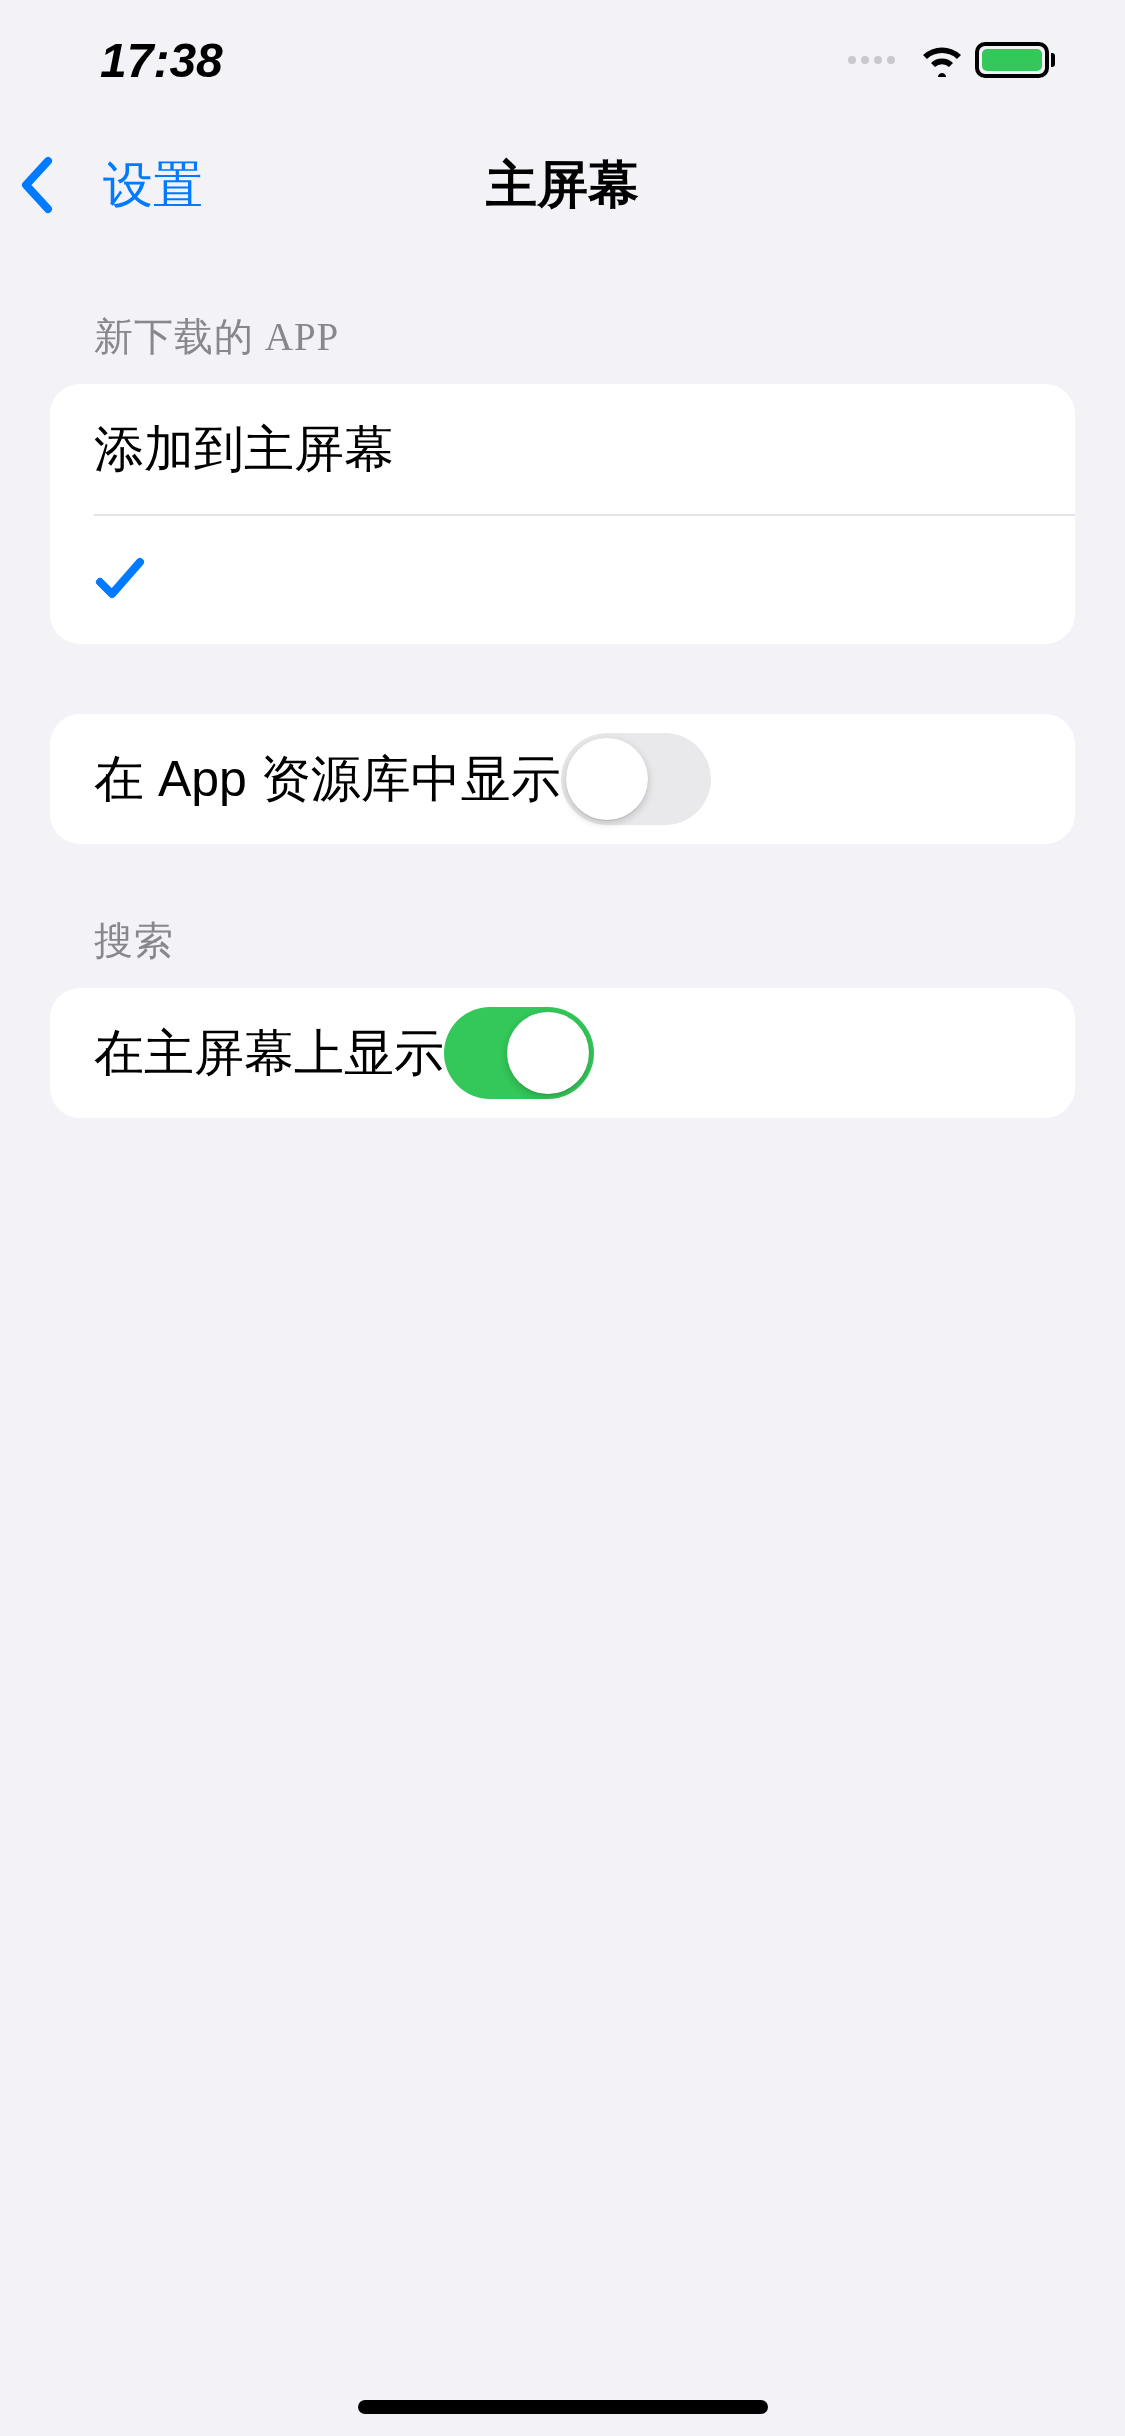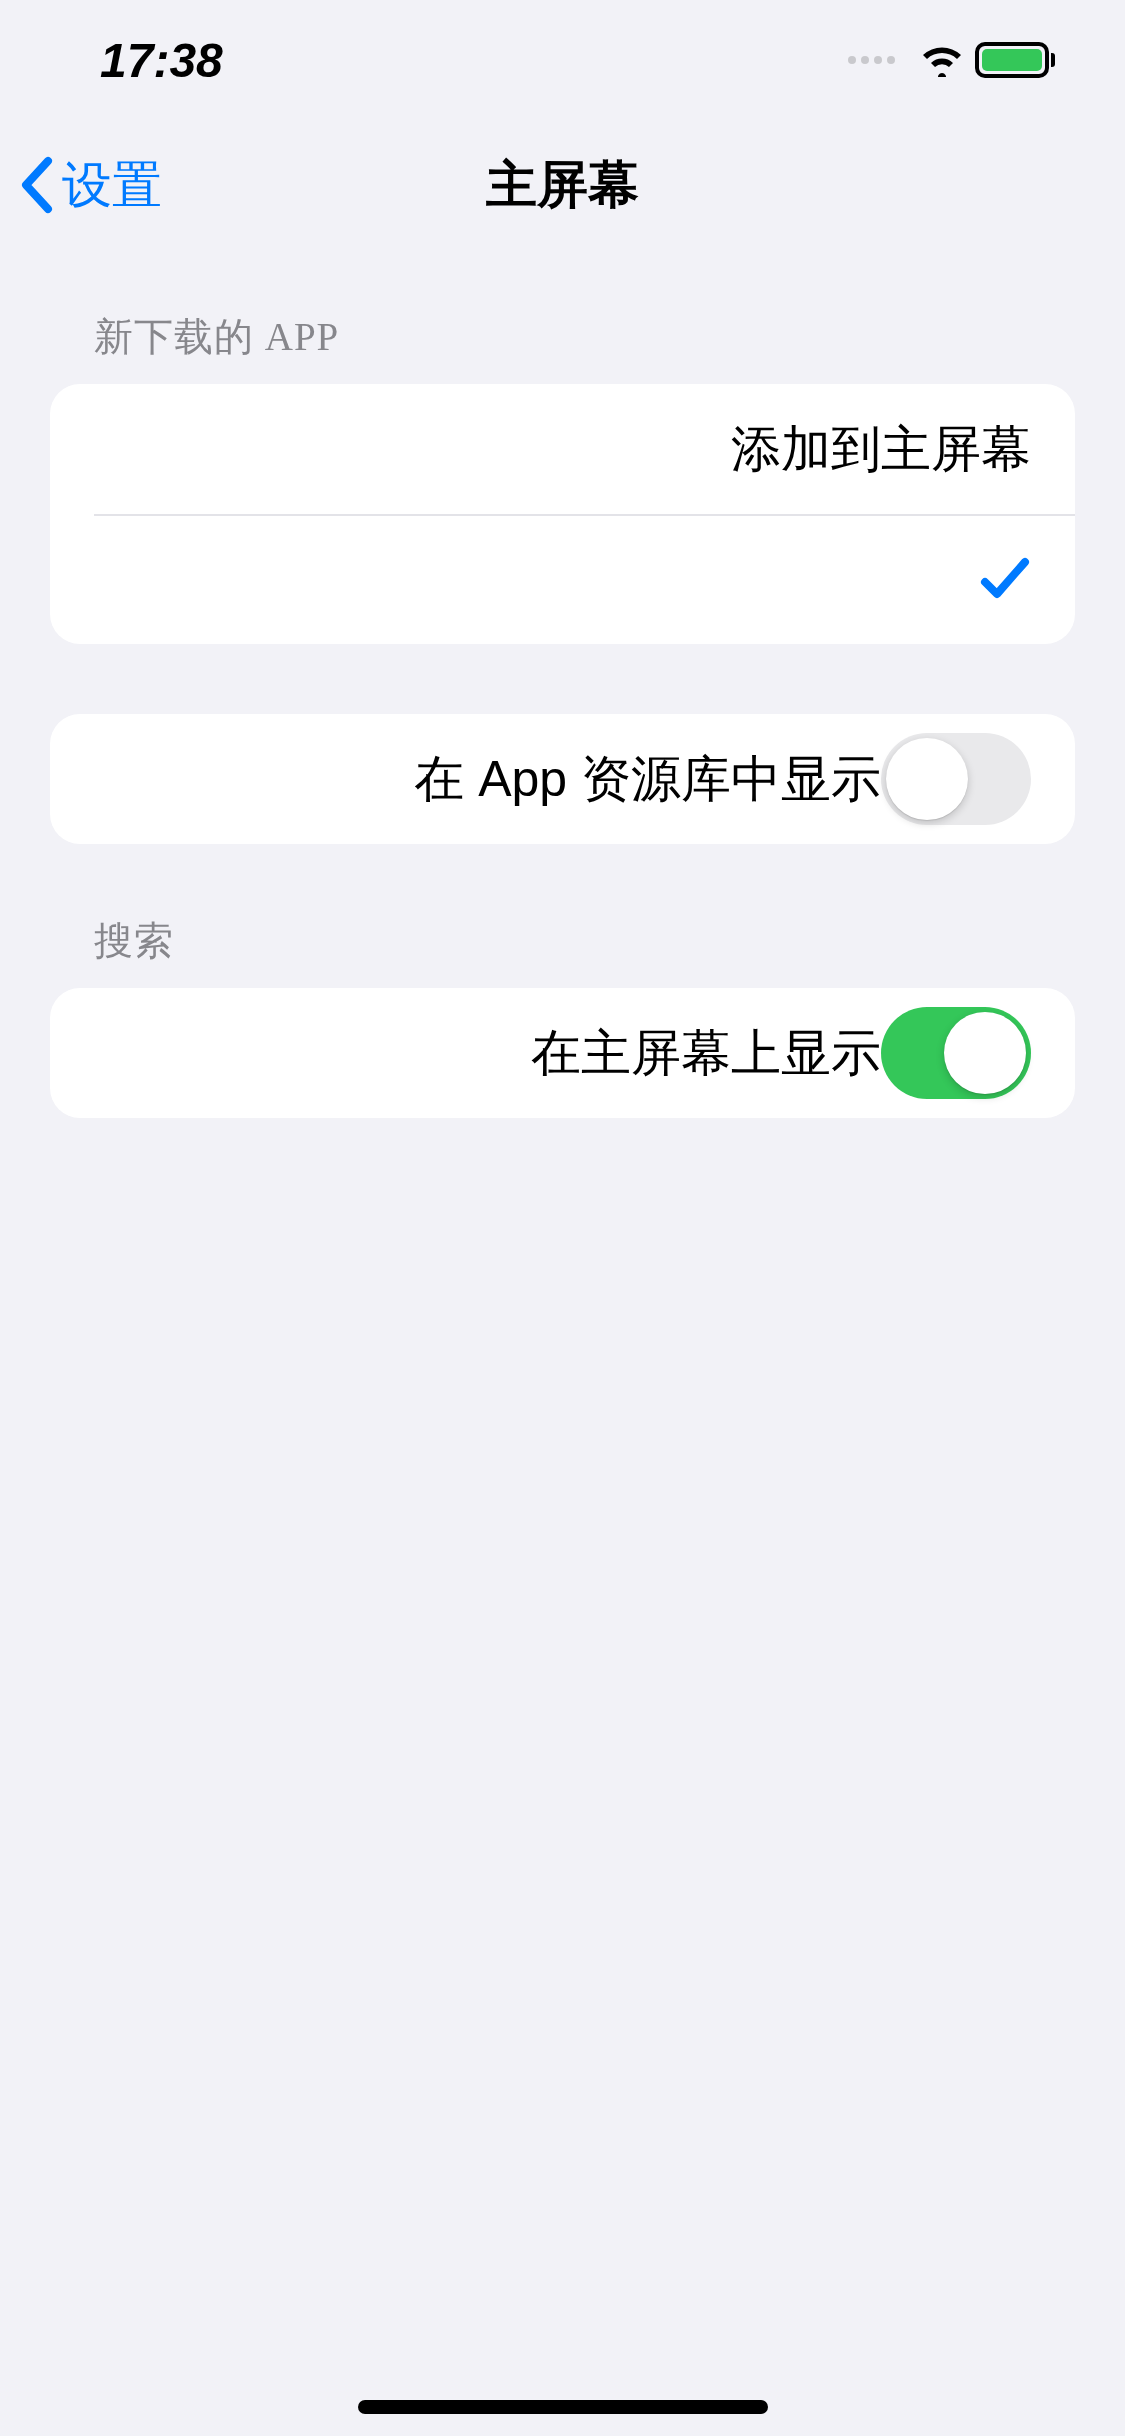--- a/index.html
+++ b/index.html
@@ -70,20 +70,21 @@
       display: flex;
       align-items: center;
     }
     .back-button {
       position: absolute;
       left: 18px;
       display: flex;
       align-items: center;
       color: #007aff;
       cursor: pointer;
+      gap: 41px;
     }
     .back-chevron svg { display: block; }
     .back-label {
       font-size: 50px;
       margin-left: 6px;
       color: #007aff;
     }
     .nav-title {
       width: 100%;
       text-align: center;
@@ -101,21 +102,21 @@
     }
     .group {
       background: #fff;
       border-radius: 30px;
       margin: 0 50px 70px 50px;
       overflow: hidden;
     }
     .row {
       display: flex;
       align-items: center;
-      justify-content: flex-end;
+      justify-content: flex-start;
       height: 130px;
       padding: 0 44px;
       position: relative;
     }
     .row + .row::before {
       content: "";
       position: absolute;
       top: 0;
       left: 44px;
       right: 0;

